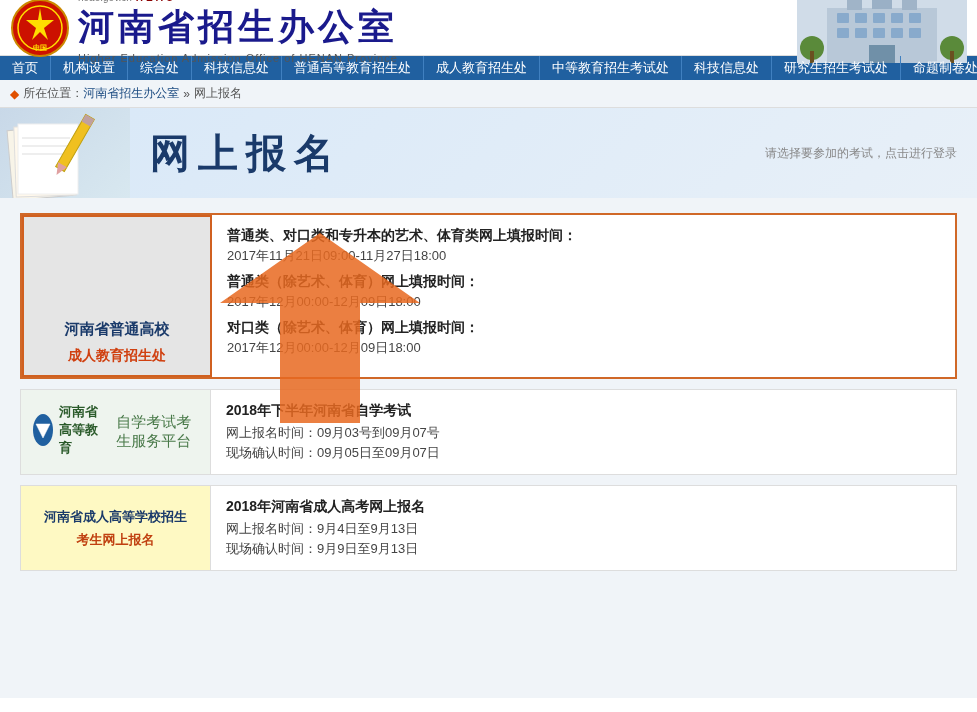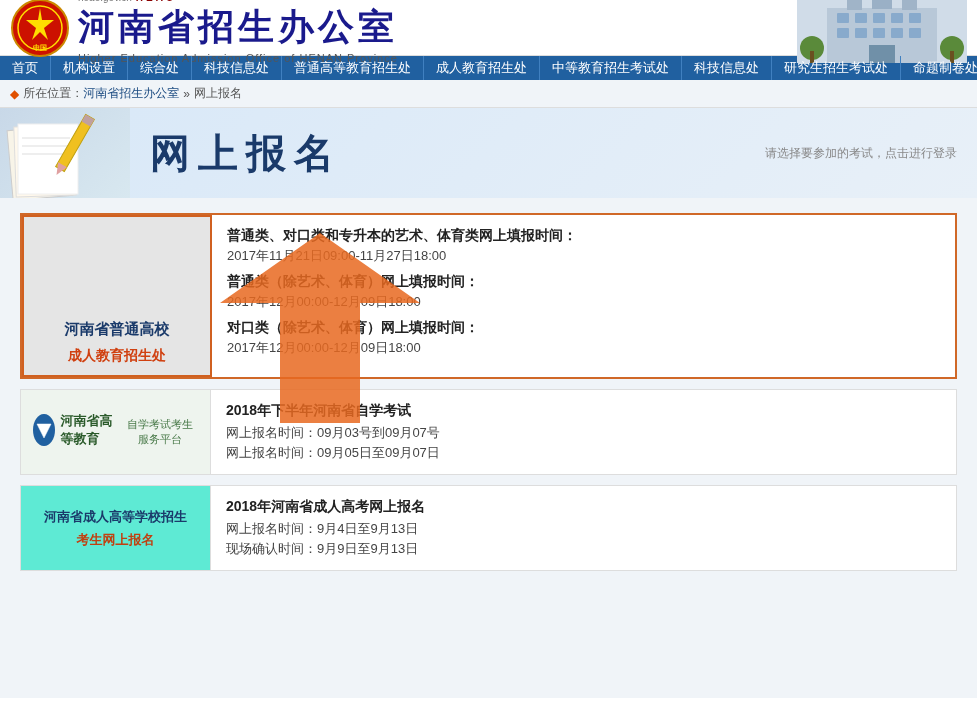--- a/index.html
+++ b/index.html
@@ -173,31 +173,31 @@
   <div class="card-row" style="min-height:80px;margin-bottom:10px;">
     <div style="width:190px;background:#eef4ee;display:flex;flex-direction:row;align-items:center;justify-content:center;padding:12px;border-right:1px solid #ddd;">
       <div style="display:flex;align-items:center;margin-bottom:4px;">
         <div style="width:32px;height:32px;border-radius:50%;background:#2060a0;display:flex;align-items:center;justify-content:center;color:white;font-size:18px;margin-right:6px;">
           <svg width="20" height="20" viewBox="0 0 20 20">
               <path d="M3 4 L17 4 L14 10 L10 18 L6 10 Z" fill="white" stroke="white" stroke-width="0.5"></path>
             </svg>
         </div>
         <span style="font-size:13px;color:#2a5a2a;font-weight:bold;">河南省高等教育</span>
       </div>
-      <div style="font-size:11px;color:#4a7a4a;text-align:center;">自学考试考生服务平台</div>
+      <div style="font-size:15px;color:#4a7a4a;text-align:center;">自学考试考生服务平台</div>
     </div>
     <div class="card-right">
       <div style="font-size:14px;font-weight:bold;color:#222;margin-bottom:4px;">2018年下半年河南省自学考试</div>
       <div style="font-size:13px;color:#444;margin-bottom:2px;">网上报名时间：09月03号到09月07号</div>
-      <div style="font-size:13px;color:#444;">网上报名时间：09月05日至09月07日</div>
+      <div style="font-size:13px;color:#444;">现场确认时间：09月05日至09月07日</div>
     </div>
   </div>
 
   <div class="card-row" style="min-height:80px;">
-    <div style="width:190px;background:#5eead4;display:flex;flex-direction:column;align-items:center;justify-content:center;padding:12px;border-right:1px solid #ddd;">
+    <div style="width:190px;background:#fef9c3;display:flex;flex-direction:column;align-items:center;justify-content:center;padding:12px;border-right:1px solid #ddd;">
       <div style="font-size:13px;color:#1a3a6a;font-weight:bold;text-align:center;line-height:1.5;">河南省成人高等学校招生</div>
       <div style="font-size:13px;color:#c04010;font-weight:bold;text-align:center;margin-top:4px;">考生网上报名</div>
     </div>
     <div class="card-right">
       <div style="font-size:14px;font-weight:bold;color:#222;margin-bottom:4px;">2018年河南省成人高考网上报名</div>
       <div style="font-size:13px;color:#444;margin-bottom:2px;">网上报名时间：9月4日至9月13日</div>
       <div style="font-size:13px;color:#444;">现场确认时间：9月9日至9月13日</div>
     </div>
   </div>
 

